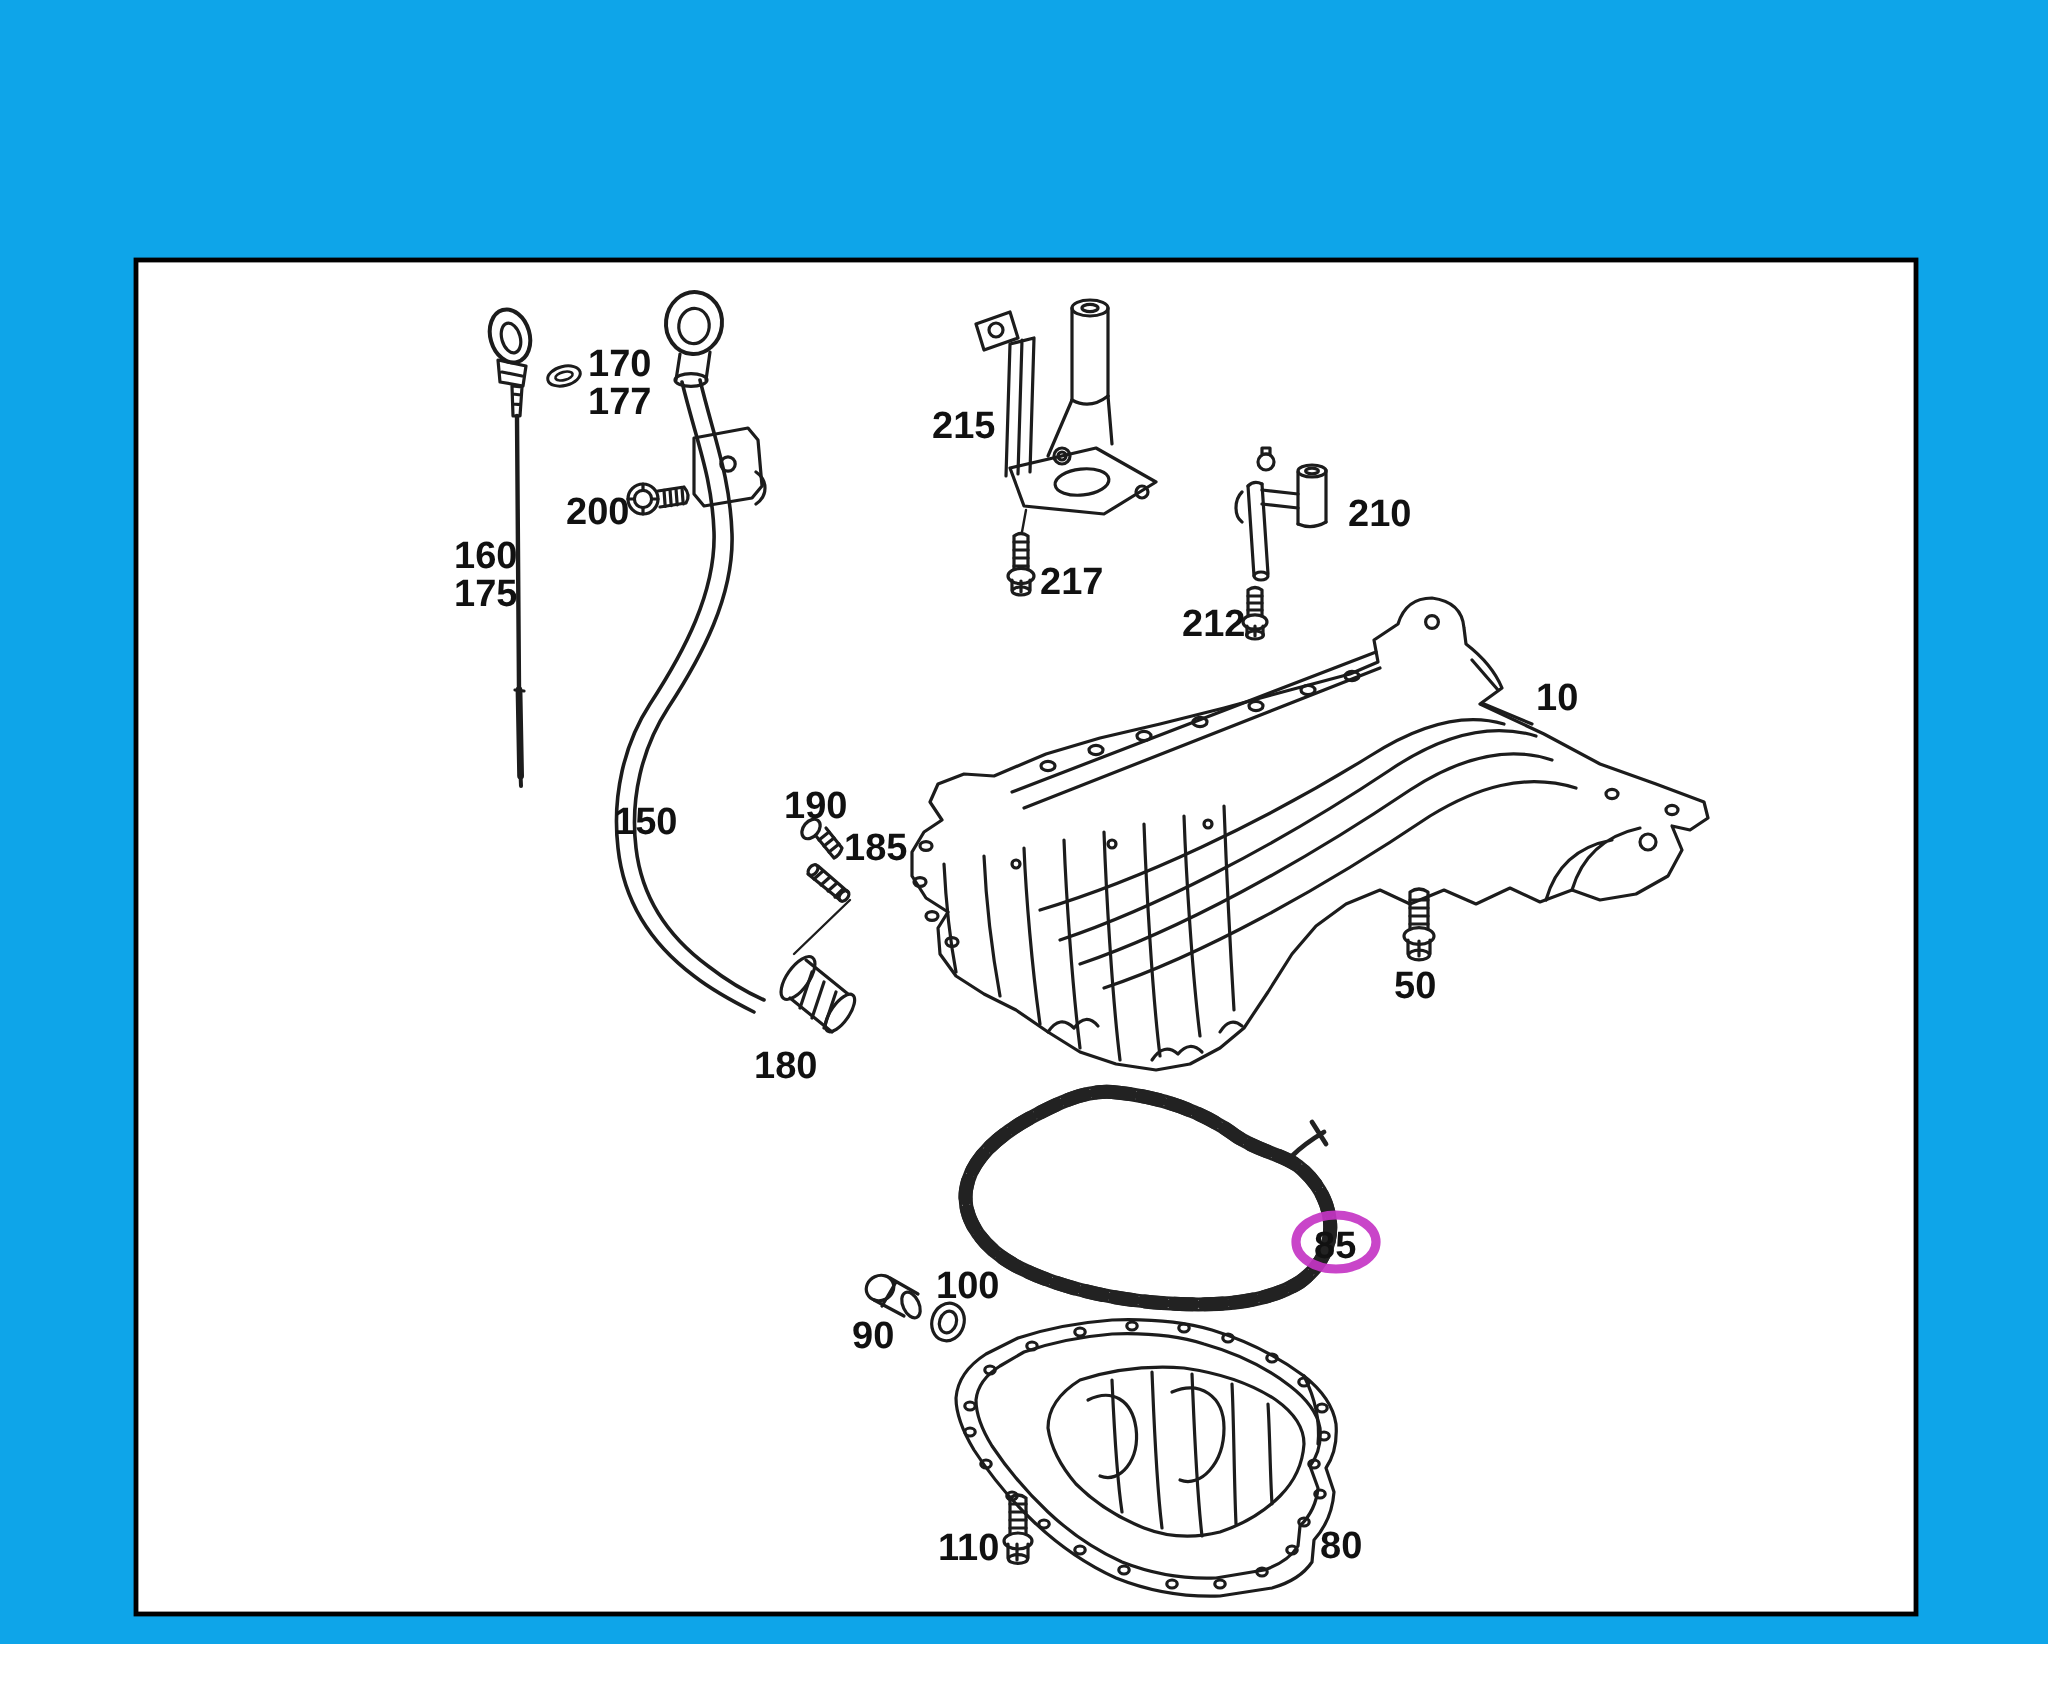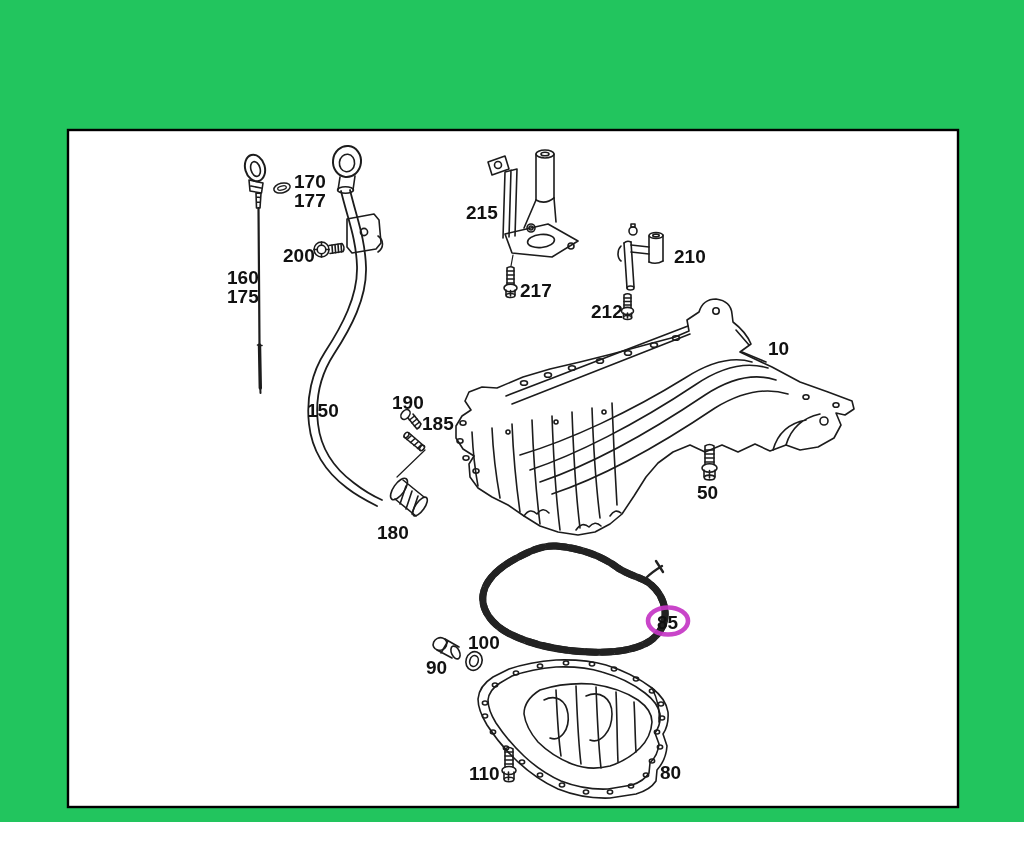--- a/index.html
+++ b/index.html
@@ -1,16 +1,16 @@
 <!DOCTYPE html>
 <html><head>
 <meta charset="utf-8">
 <style>
   html,body{margin:0;padding:0;background:#ffffff;}
-  .canvas{position:relative;width:1024px;height:822px;background:#22c55e;overflow:hidden;font-family:"Liberation Sans",sans-serif;}
+  .canvas{position:relative;width:1024px;height:822px;background:#0ea5e9;overflow:hidden;font-family:"Liberation Sans",sans-serif;}
   svg{display:block;}
   .callout{font-family:"Liberation Sans",sans-serif;font-weight:bold;font-size:19px;fill:#111111;}
   .lineart{stroke:#1c1c1c;fill:none;stroke-width:1.6;stroke-linecap:round;stroke-linejoin:round;}
 </style>
 </head>
 <body>
 
 <div class="canvas">
 <svg viewBox="0 0 1024 846" width="1024" height="846">
 

